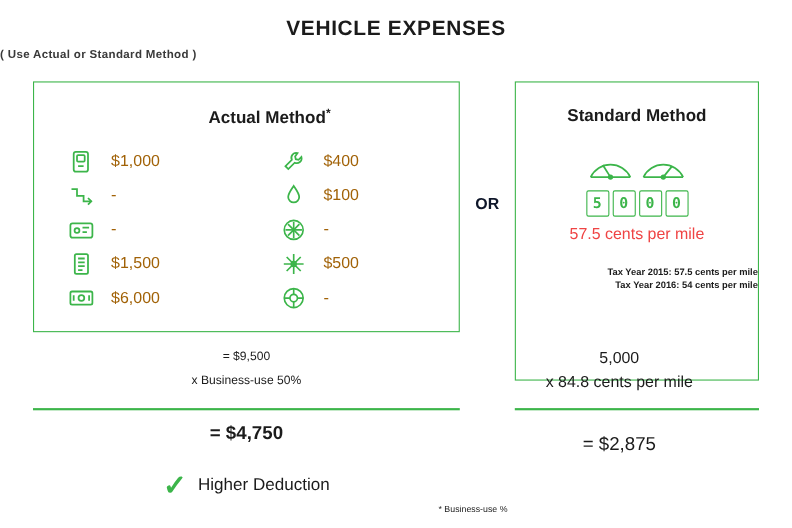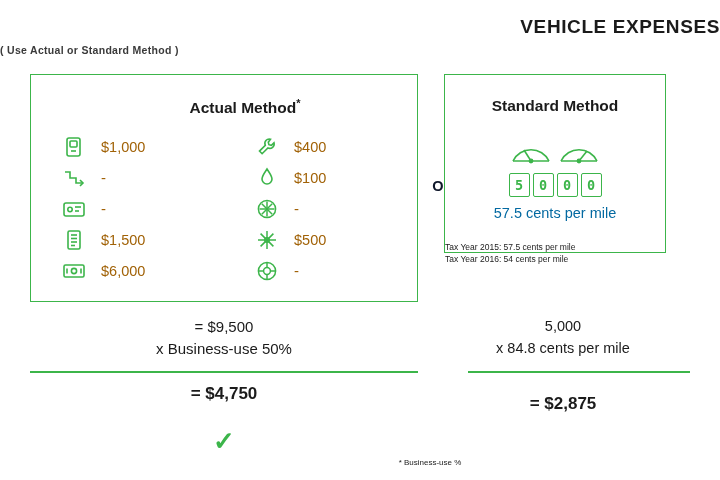--- a/index.html
+++ b/index.html
@@ -16,21 +16,21 @@
     width: 720px;
     height: 480px;
     overflow: hidden;
     background: #ffffff;
   }
   .title {
     position: absolute;
     left: 0;
     top: 16px;
     width: 720px;
-    text-align: right;
+    text-align: center;
     font-size: 19px;
     font-weight: bold;
     letter-spacing: 0.6px;
     color: #1b1b1b;
   }
   .subtitle {
     position: absolute;
     left: 0;
     top: 44px;
     width: 720px;
@@ -48,24 +48,24 @@
     background: #fff;
   }
   #actual-panel {
     left: 30px;
     top: 74px;
     width: 388px;
     height: 228px;
     padding-left: 42px;
   }
   #standard-panel {
-    left: 444px;
+    left: 468px;
     top: 74px;
     width: 222px;
-    height: 179px;
+    height: 272px;
   }
   .panel-head {
     text-align: center;
     font-size: 15.5px;
     font-weight: bold;
     color: #1b1b1b;
     margin-top: 22px;
   }
   .panel-head .star {
     font-size: 11px;
@@ -152,41 +152,41 @@
     justify-content: center;
     font-family: "DejaVu Sans Mono", monospace;
   }
   #rate-line {
     position: absolute;
     left: 0;
     top: 130px;
     width: 100%;
     text-align: center;
     font-size: 14.5px;
-    color: #0369a1;
+    color: #ef4444;
   }
   #tax-notes {
     position: absolute;
     left: 0;
     top: 166px;
     width: 100%;
-    text-align: left;
+    text-align: right;
     font-size: 8.5px;
-    font-weight: normal;
+    font-weight: bold;
     line-height: 1.45;
     color: #1b1b1b;
   }
 
   
   .tot-left {
     position: absolute;
     left: 30px;
     width: 388px;
     text-align: center;
-    font-size: 15px;
+    font-size: 11px;
     color: #1b1b1b;
   }
   .tot-right {
     position: absolute;
     left: 452px;
     width: 222px;
     text-align: center;
     font-size: 14.5px;
     color: #1b1b1b;
   }
@@ -204,21 +204,21 @@
   #rule-right { left: 468px; top: 371px; width: 222px; }
 
   #result-left {
     top: 384px;
     font-size: 17px;
     font-weight: bold;
   }
   #result-right {
     top: 394px;
     font-size: 17px;
-    font-weight: bold;
+    font-weight: normal;
   }
 
   #higher {
     position: absolute;
     left: 30px;
     top: 428px;
     width: 388px;
     display: flex;
     align-items: center;
     justify-content: center;
@@ -426,17 +426,18 @@
   <div class="tot-right" id="sum-right-2">x 84.8 cents per mile</div>
 
   <div class="rule" id="rule-left"></div>
   <div class="rule" id="rule-right"></div>
 
   <div class="tot-left" id="result-left">= $4,750</div>
   <div class="tot-right" id="result-right">= $2,875</div>
 
   <div id="higher">
     <span class="check">✓</span>
+    <span class="lbl">Higher Deduction</span>
   </div>
 
   <div id="footnote">* Business-use %</div>
 
 </div>
 
 </body></html>

